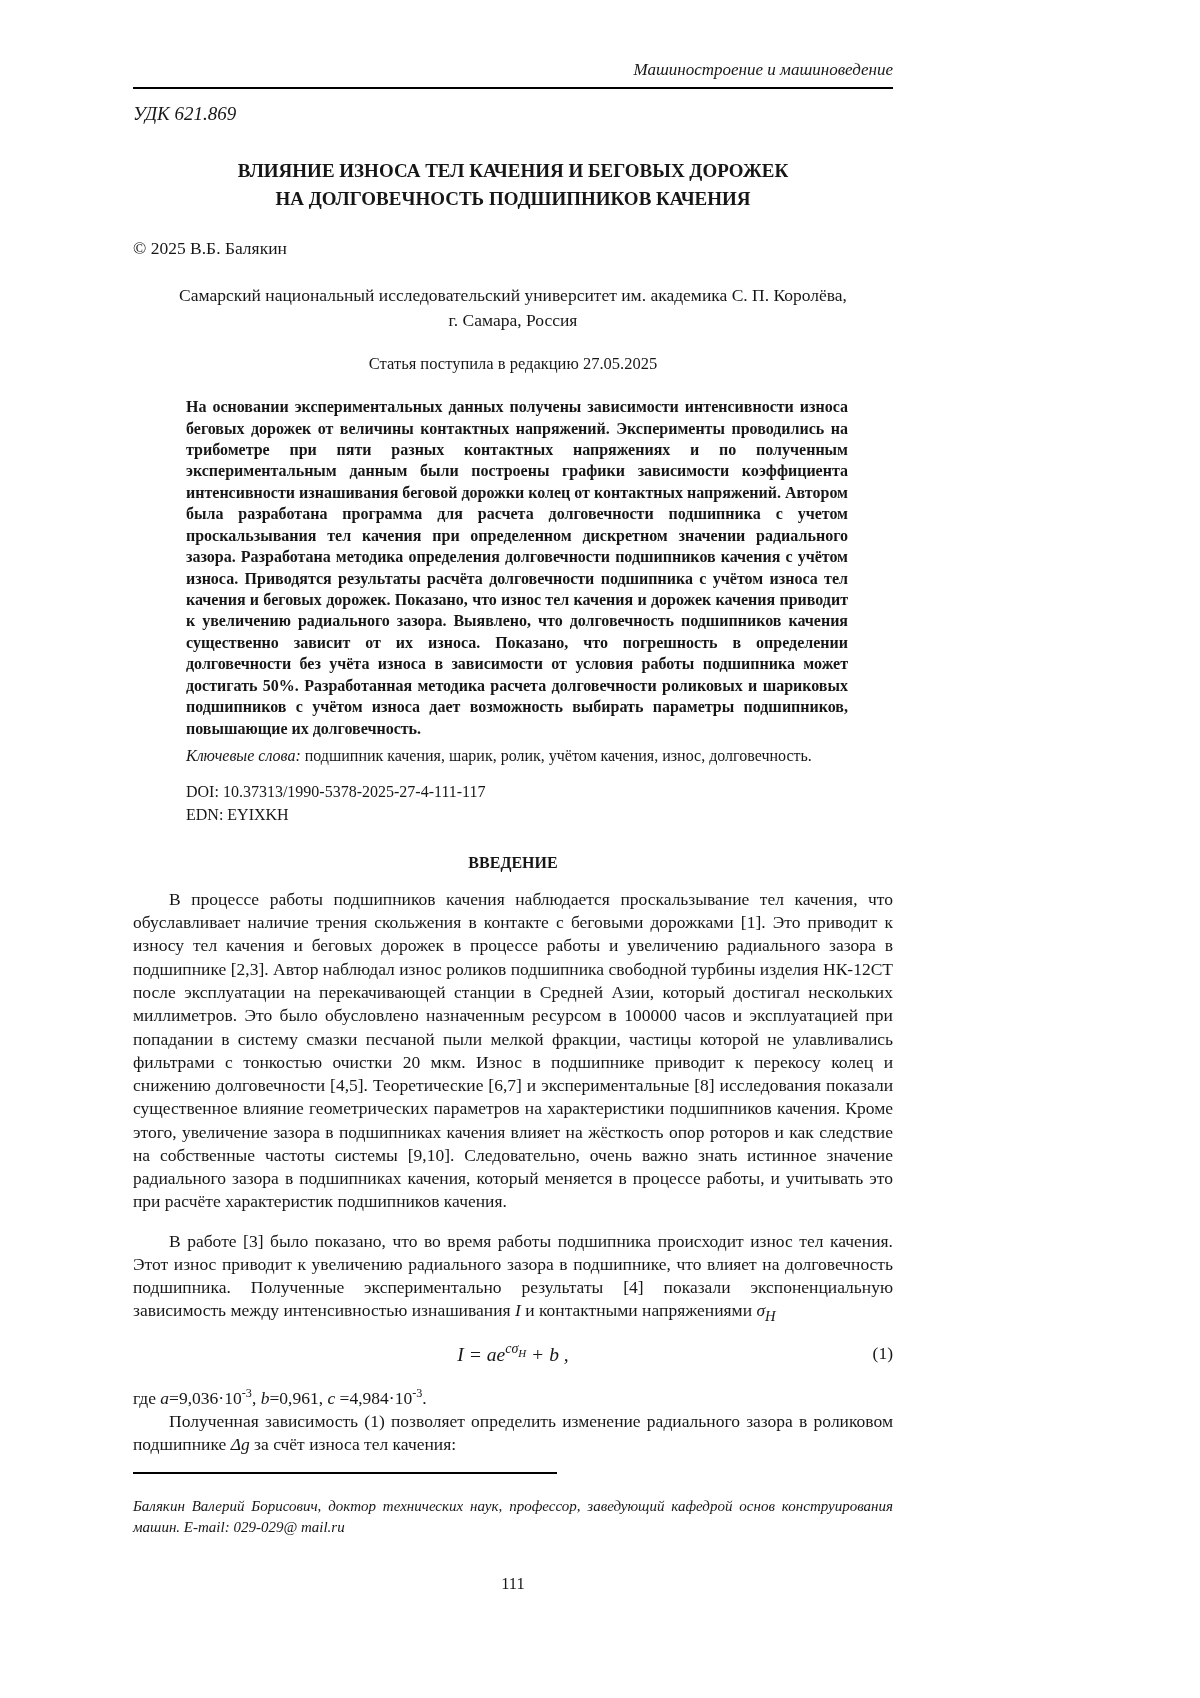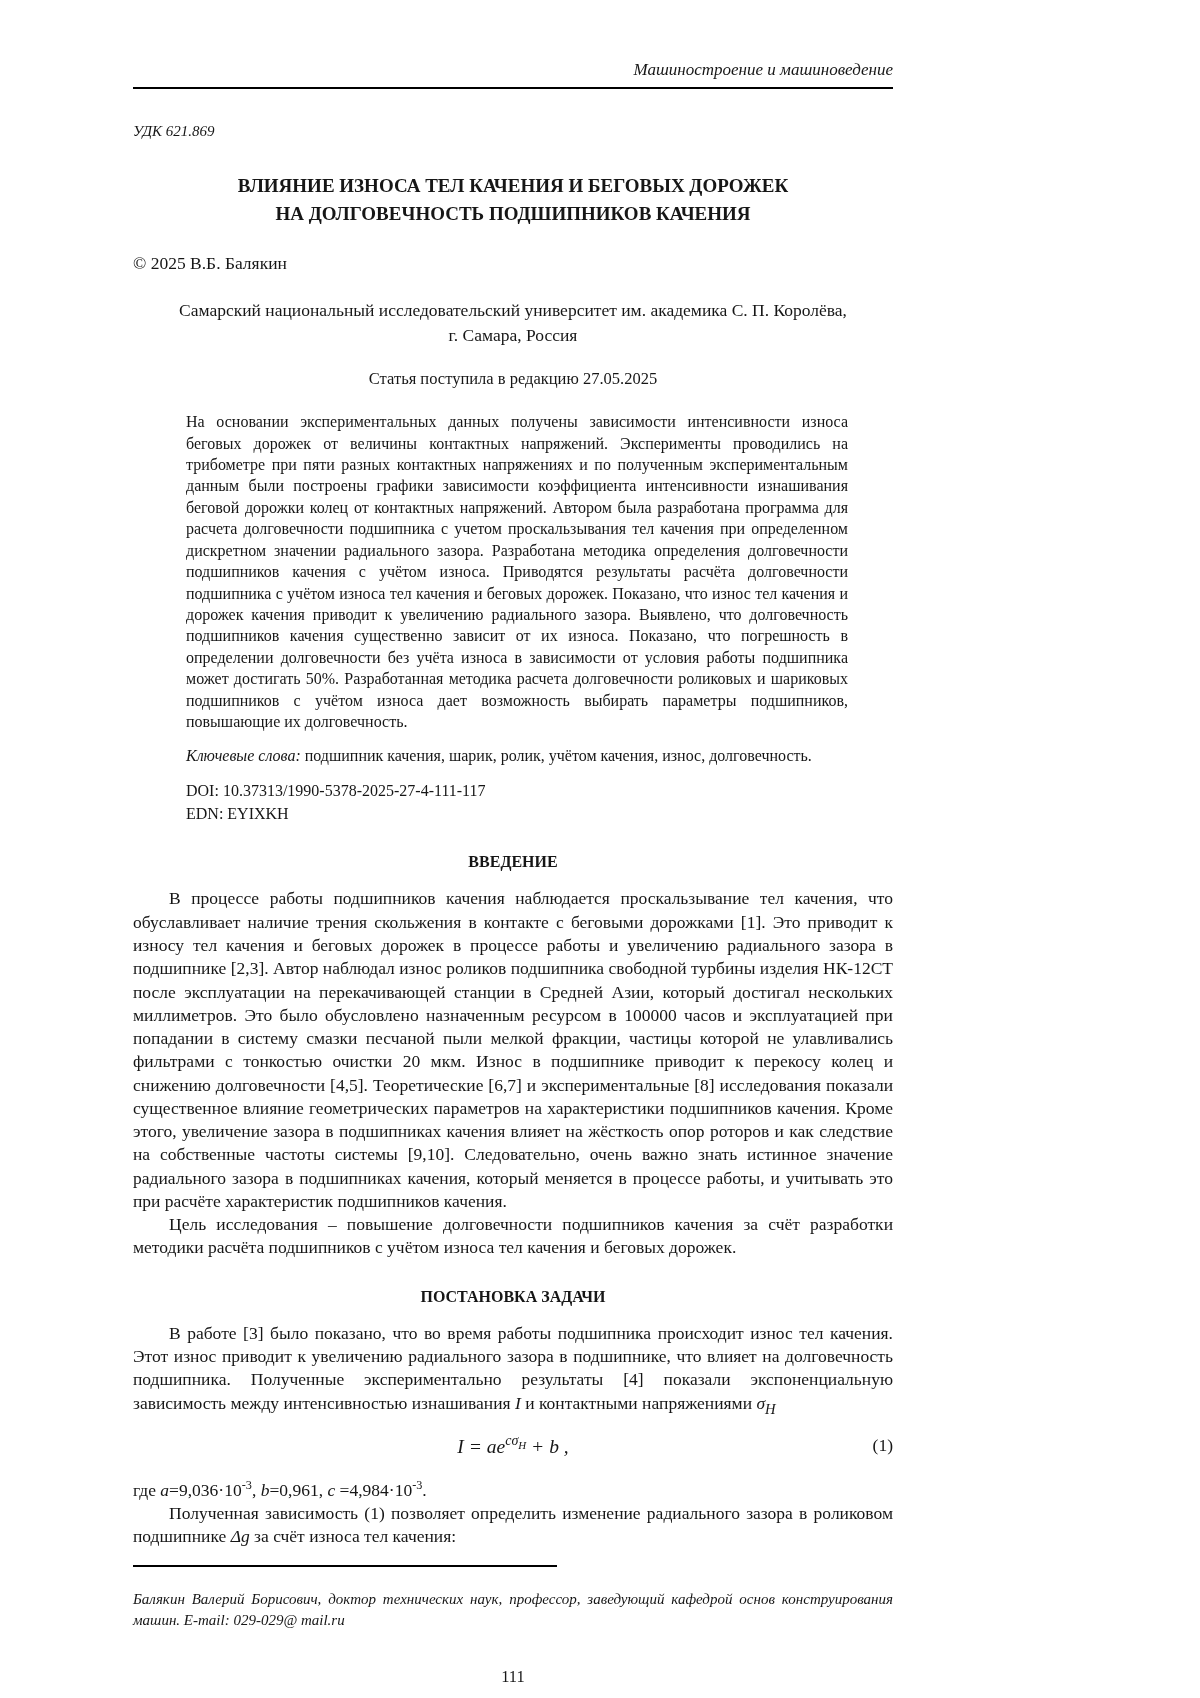--- a/index.html
+++ b/index.html
@@ -17,36 +17,37 @@
   }
   .running-head {
     text-align: right;
     font-style: italic;
     font-size: 17px;
   }
   .head-rule {
     border-bottom: 2.5px solid #000;
     margin-top: 7px;
   }
-  .udk { font-style: italic; margin-top: 34px; font-size: 15px; }
+  .udk { font-style: italic; margin-top: 14px; font-size: 19px; }
   .title {
     font-weight: bold;
     text-align: center;
     font-size: 19px;
     line-height: 1.45;
     margin: 32px 0 0 0;
   }
   .copyright { text-align: left; margin-top: 26px; }
   .affiliation { text-align: center; margin-top: 24px; line-height: 1.4; }
   .received { text-align: center; margin-top: 22px; font-size: 16.5px; }
   .abstract {
-    margin: 22px 45px 12px 53px;
+    margin: 22px 45px 6px 53px;
     font-size: 16px;
     line-height: 1.34;
     text-align: justify;
+    font-weight: bold;
   }
   .keywords { margin: 0 45px 0 53px; font-size: 16px; line-height: 1.34; text-align: justify; }
   .keywords .kw-label { font-style: italic; }
   .doi-block { margin: 13px 45px 0 53px; font-size: 16px; line-height: 1.45; }
   .section-heading {
     text-align: center;
     font-weight: bold;
     font-size: 16px;
     margin: 28px 0 0 0;
   }
@@ -123,23 +124,21 @@
   </div>
 
   <div class="doi-block">
     <div>DOI: 10.37313/1990-5378-2025-27-4-111-117</div>
     <div>EDN: EYIXKH</div>
   </div>
 
   <div class="section-heading">ВВЕДЕНИЕ</div>
 
   <p class="body-par">В процессе работы подшипников качения наблюдается проскальзывание тел качения, что обуславливает наличие трения скольжения в контакте с беговыми дорожками [1]. Это приводит к износу тел качения и беговых дорожек в процессе работы и увеличению радиального зазора в подшипнике [2,3]. Автор наблюдал износ роликов подшипника свободной турбины изделия НК-12СТ после эксплуатации на перекачивающей станции в Средней Азии, который достигал нескольких миллиметров. Это было обусловлено назначенным ресурсом в 100000 часов и эксплуатацией при попадании в систему смазки песчаной пыли мелкой фракции, частицы которой не улавливались фильтрами с тонкостью очистки 20 мкм. Износ в подшипнике приводит к перекосу колец и снижению долговечности [4,5].  Теоретические [6,7] и экспериментальные [8] исследования показали существенное влияние геометрических параметров на характеристики подшипников качения. Кроме этого, увеличение зазора в подшипниках качения влияет на жёсткость опор роторов и как следствие на собственные частоты системы [9,10]. Следовательно, очень важно знать истинное значение радиального зазора в подшипниках качения, который меняется в процессе работы, и учитывать это при расчёте характеристик подшипников качения.</p>
-  <p class="body-par follow">Цель исследования – повышение долговечности подшипников качения за счёт разработки методики расчёта подшипников с учётом износа тел качения и беговых дорожек.</p>
 
-  <div class="section-heading">ПОСТАНОВКА ЗАДАЧИ</div>
 
   <p class="body-par"><span>В работе [3] было показано, что во время работы подшипника происходит износ тел качения. Этот износ приводит к увеличению радиального зазора в подшипнике, что влияет на долговечность подшипника. Полученные экспериментально результаты [4] показали экспоненциальную зависимость между интенсивностью изнашивания </span><span class="math">I</span><span> и контактными напряжениями </span><span class="math">σ</span><sub class="math">H</sub></p>
 
   <div class="formula-row">
     <span class="math">I = ae</span><sup><span class="math">cσ</span><sub class="math">H</sub></sup><span class="math"> + b ,</span>
     <span class="formula-number">(1)</span>
   </div>
 
   <p class="where-line"><span>где </span><span class="math">a</span><span>=9,036·10</span><sup class="exp">-3</sup><span>, </span><span class="math">b</span><span>=0,961, </span><span class="math">с</span><span> =4,984·10</span><sup class="exp">-3</sup><span>.</span></p>
 

